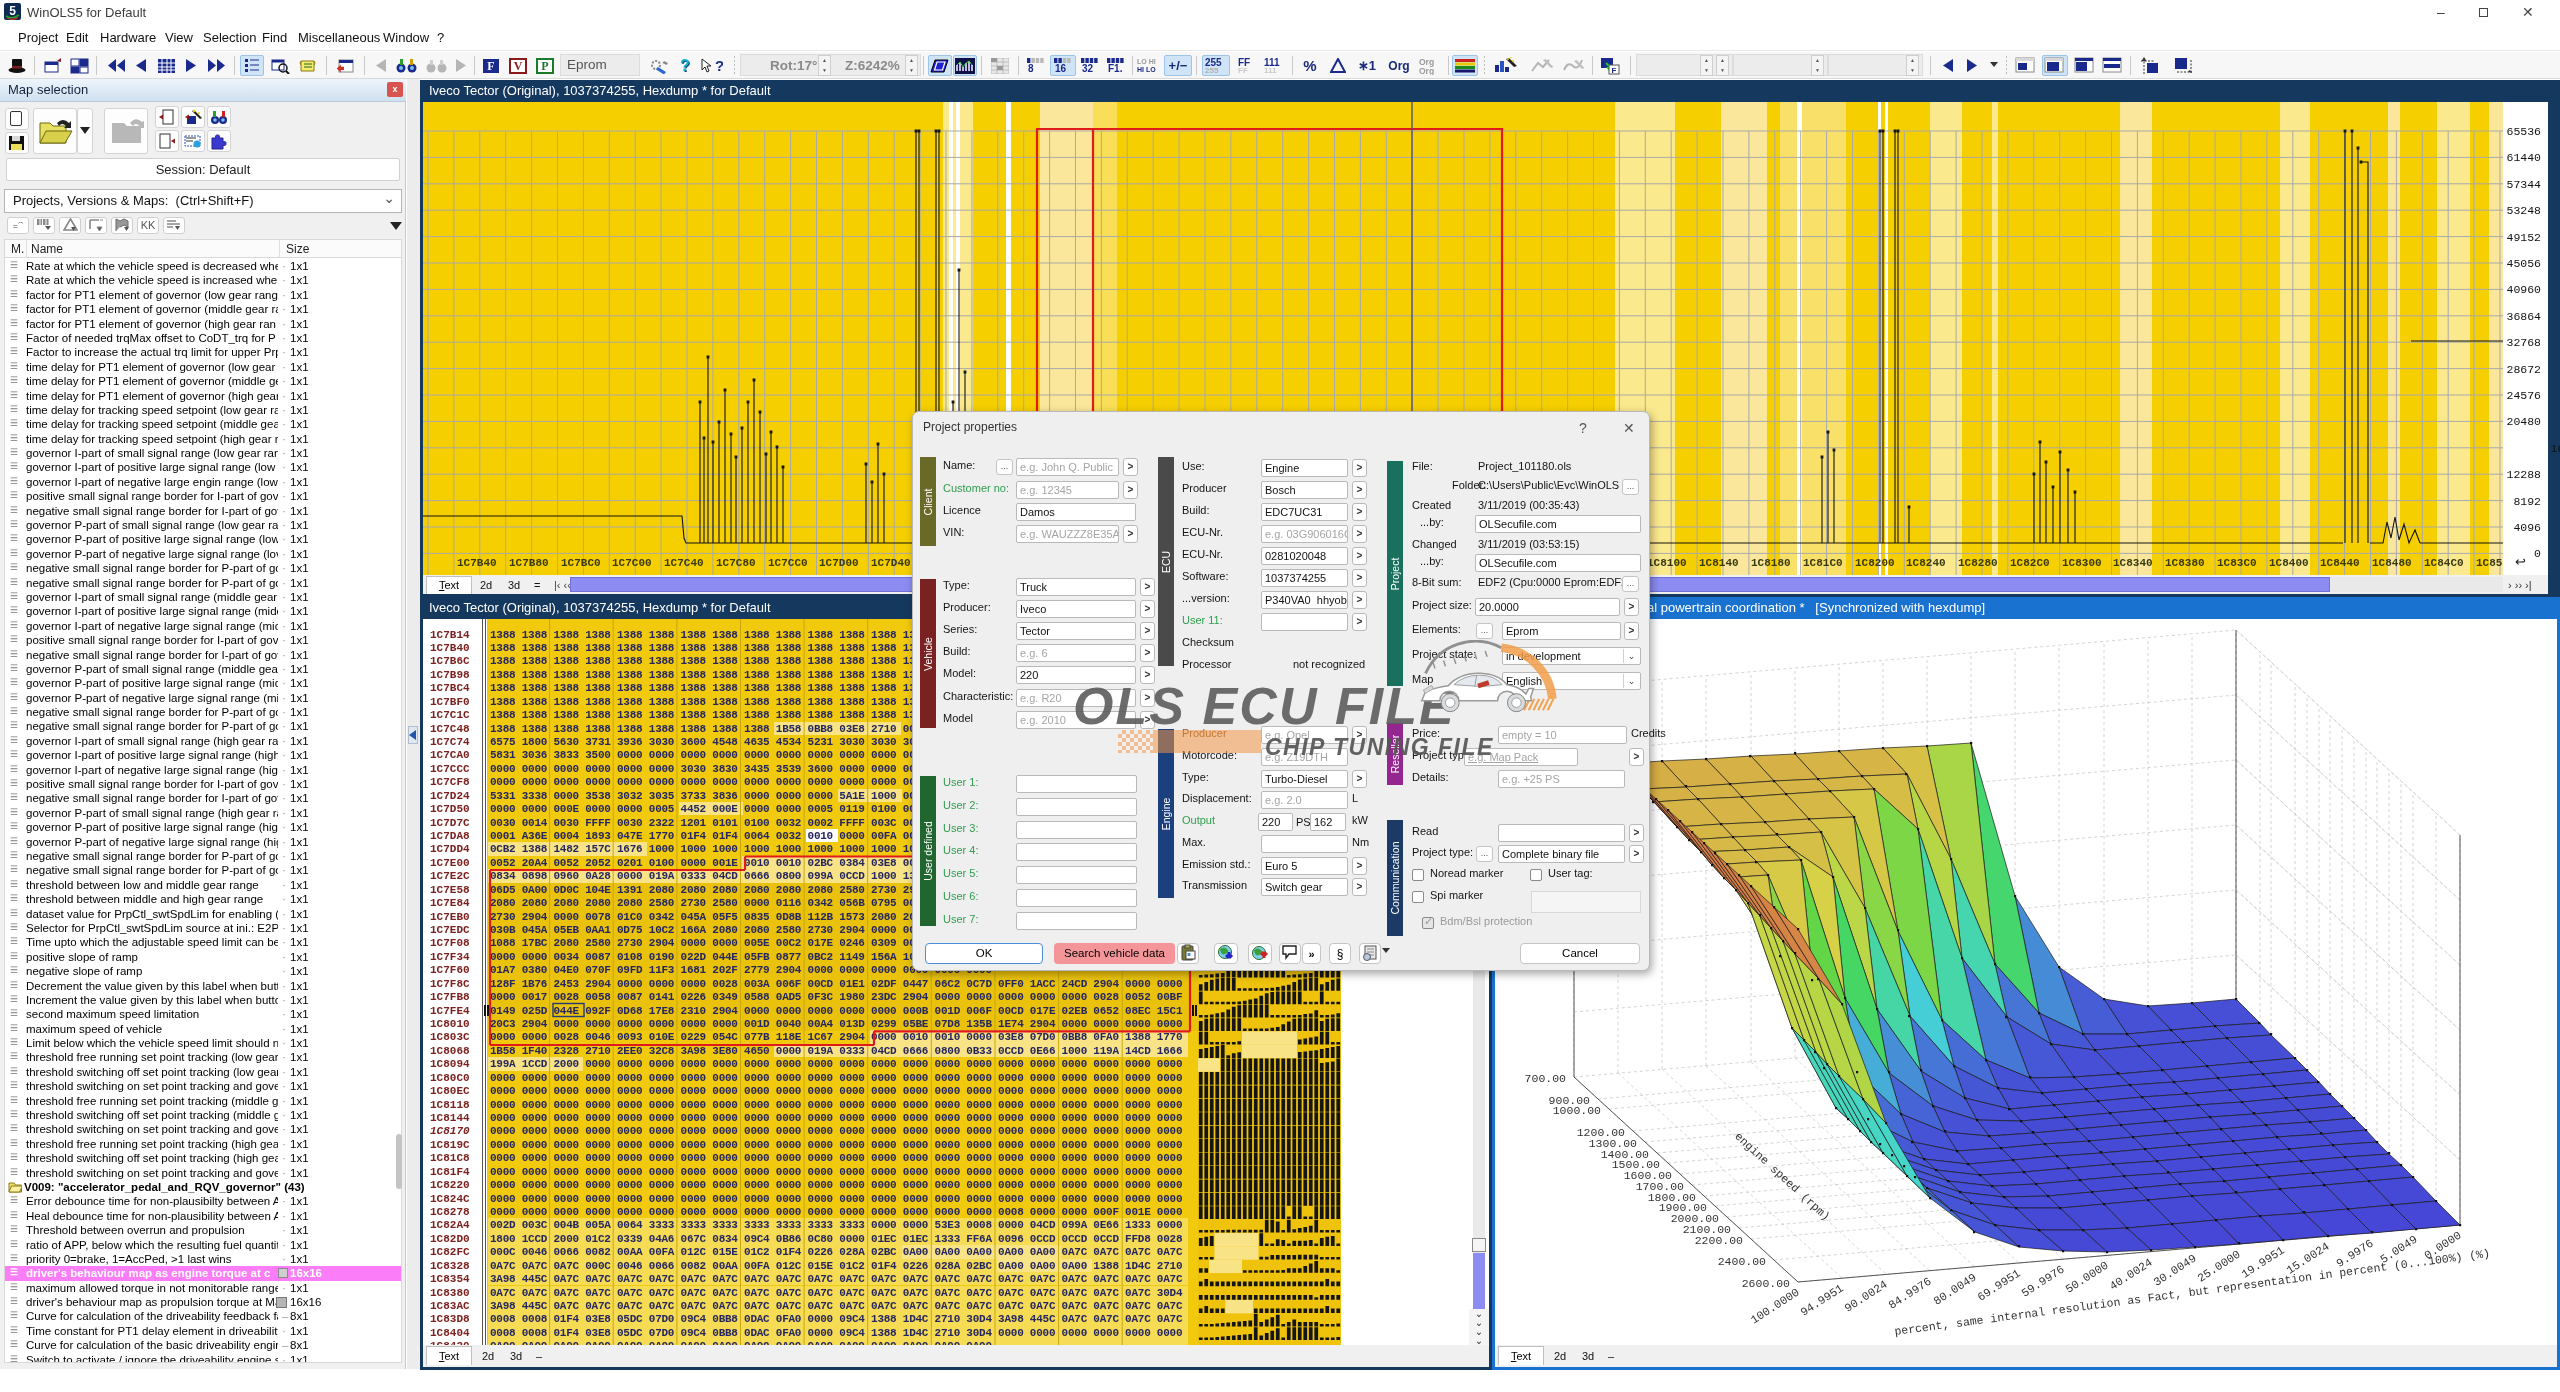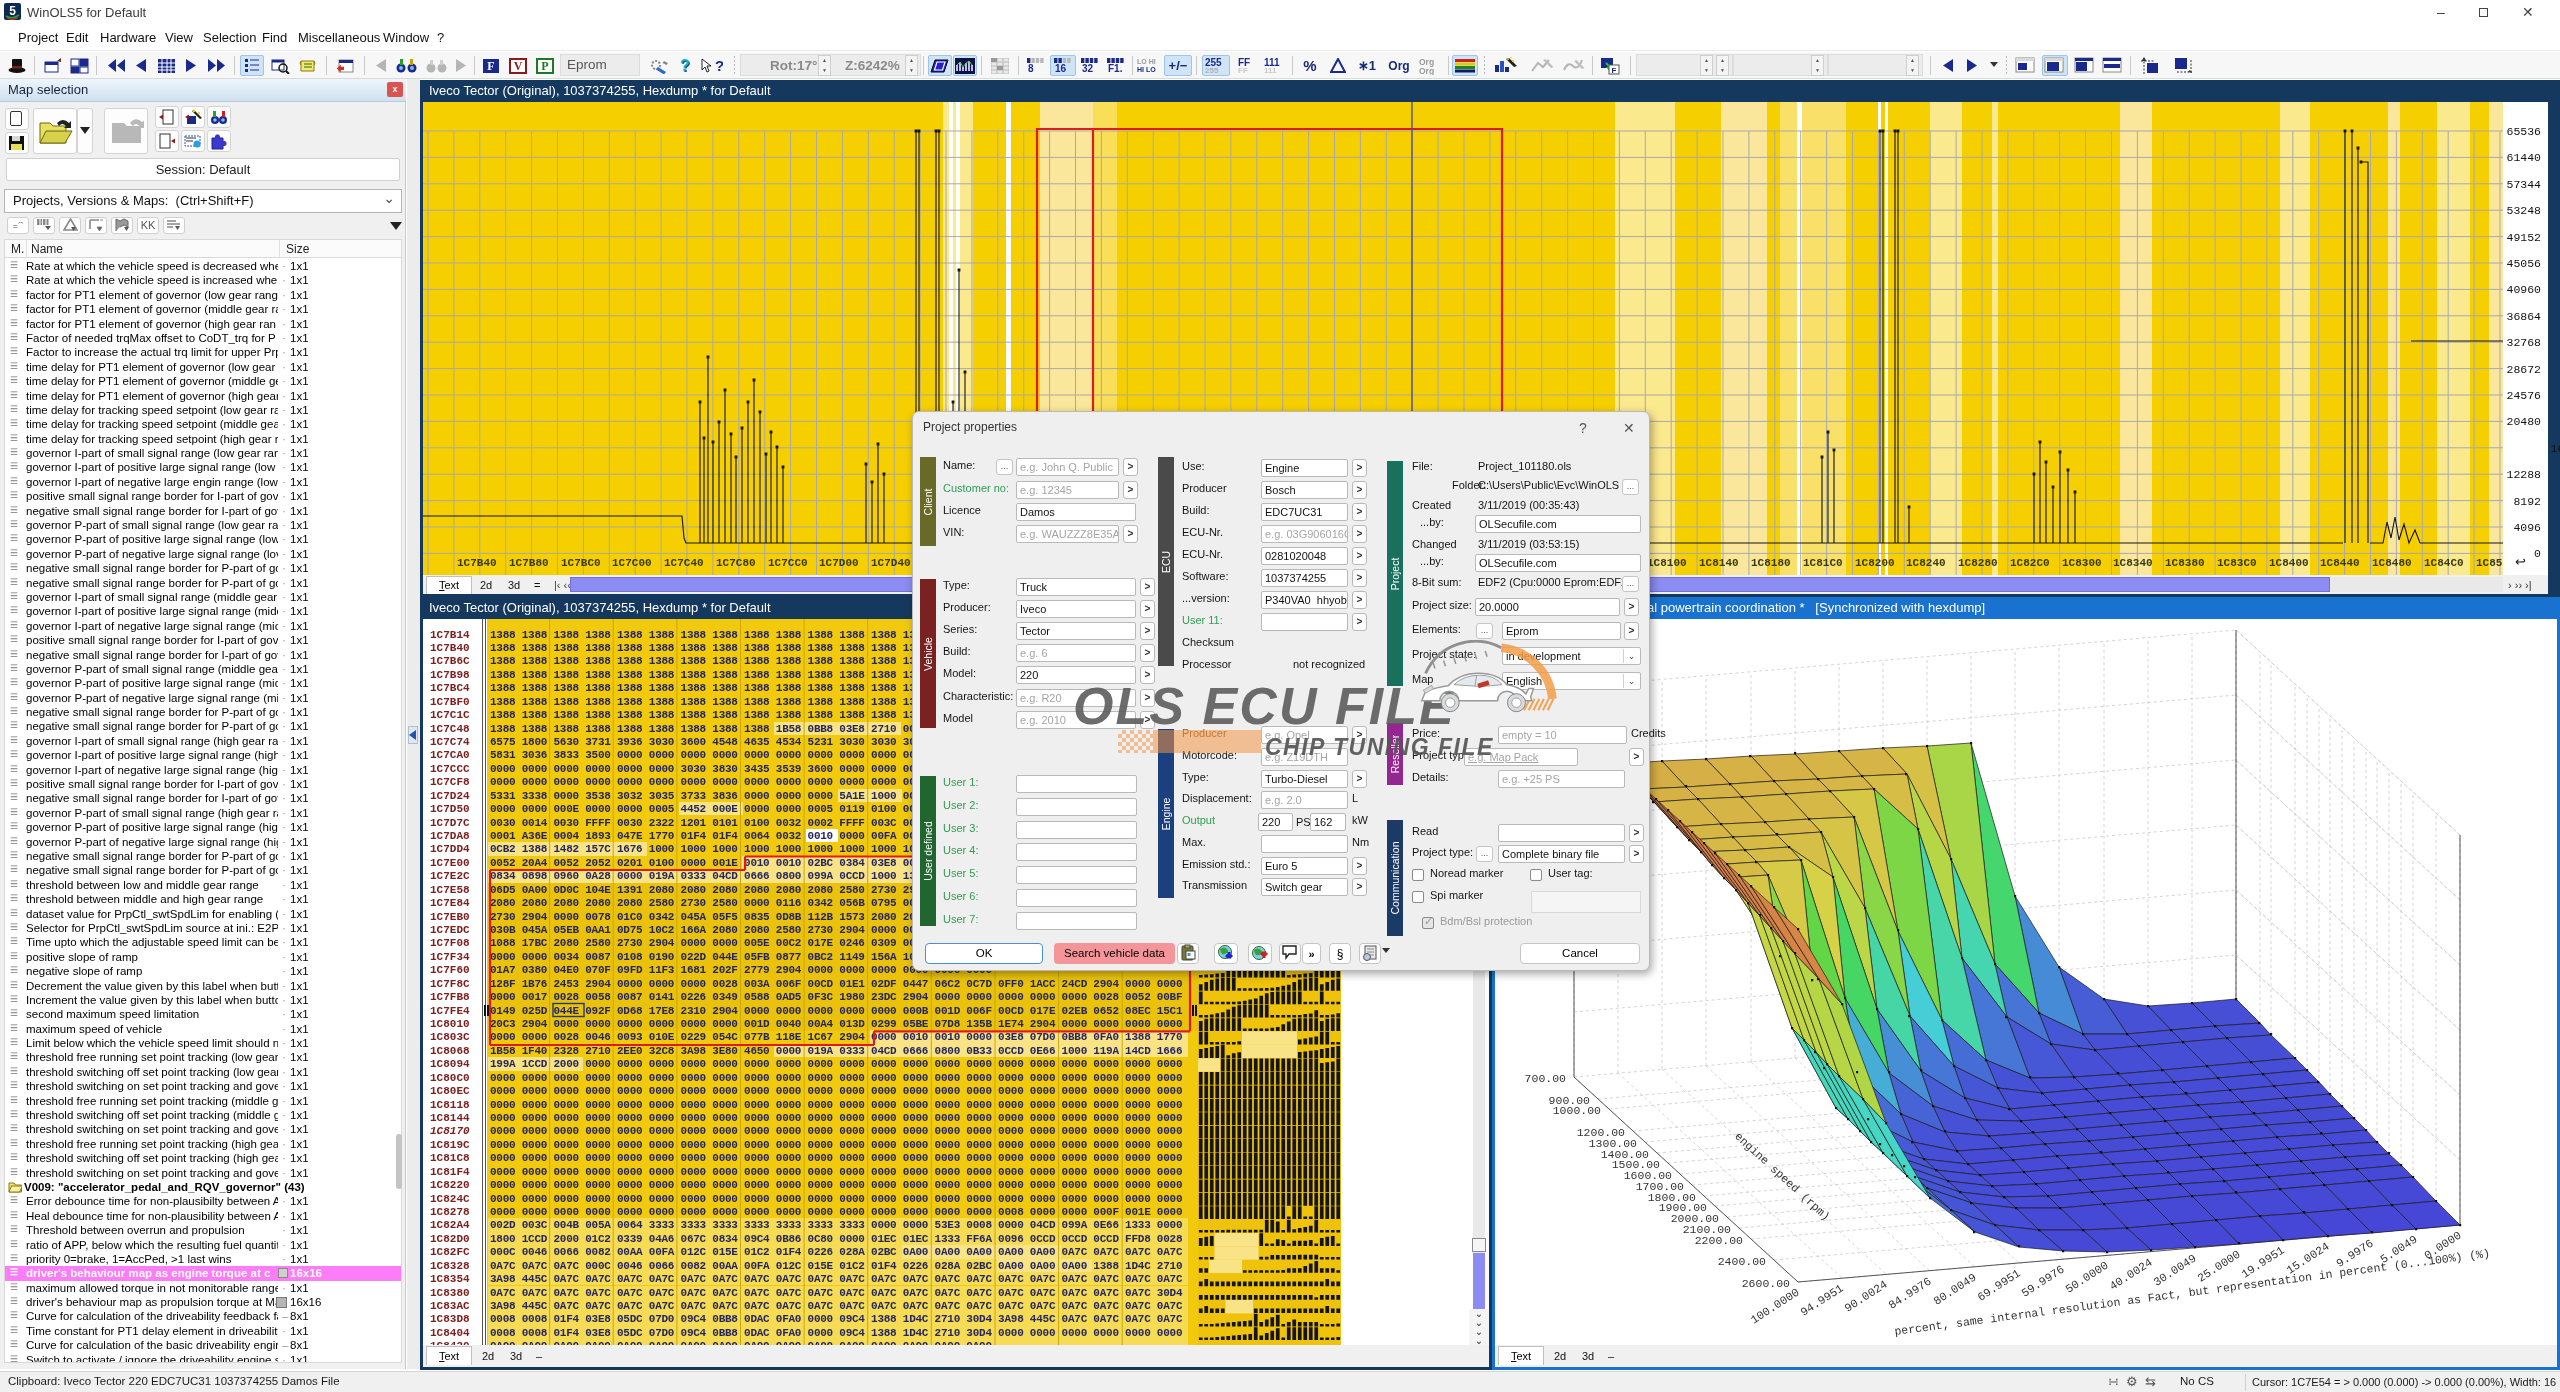--- a/index.html
+++ b/index.html
@@ -1802,19 +1802,12 @@
       <div class="abs" style="left:389px;top:531px;width:19px;height:21px;background:#fff;border:1px solid #c5c5c5;border-radius:4px;text-align:center;"><span style="font-size:11px;font-weight:bold;line-height:19px;">»</span></div>
       <div class="abs" style="left:416px;top:531px;width:22px;height:21px;background:#fff;border:1px solid #c5c5c5;border-radius:4px;text-align:center;"><span style="font-size:12px;line-height:19px;">§</span></div>
       <div class="abs" style="left:446px;top:531px;width:22px;height:21px;background:#fff;border:1px solid #c5c5c5;border-radius:4px;text-align:center;"><svg width="17" height="17">
           <rect x="3" y="2" width="11" height="13" fill="#e8e8e8" stroke="#555"></rect>
           <path d="M5 5 h7 M5 8 h7 M5 11 h7" stroke="#888"></path>
           <circle cx="5" cy="13" r="3.5" fill="#b8c8e0" stroke="#555"></circle>
         </svg></div>
       <div class="abs" style="left:469px;top:536px;width:0;height:0;border-left:4px solid transparent;border-right:4px solid transparent;border-top:5px solid #333;"></div>
       <div class="abs" style="left:607px;top:531px;width:120px;height:21px;background:#fff;border:1px solid #c5c5c5;border-radius:4px;font-size:11.5px;text-align:center;line-height:19px;">Cancel</div>
     </div>
-<div class="abs" id="statusbar">
-      <div class="abs" style="left:8px;top:3px;">Clipboard: Iveco Tector 220 EDC7UC31 1037374255 Damos File</div>
-      <div class="abs" style="left:2108px;top:2px;color:#555;font-size:13px;">∺&nbsp;&nbsp;⚙&nbsp;&nbsp;⇆</div>
-      <div class="abs" style="left:2180px;top:3px;">No CS</div>
-      <div class="abs" style="left:2245px;top:2px;width:1px;height:17px;background:#cfcfcf;"></div>
-      <div class="abs" style="left:2252px;top:4px;font-size:11px;">Cursor: 1C7E54 = &gt; 0.000 (0.000) -&gt; 0.000 (0.00%), Width: 16</div>
-    </div>
 </div>
 </body></html>

